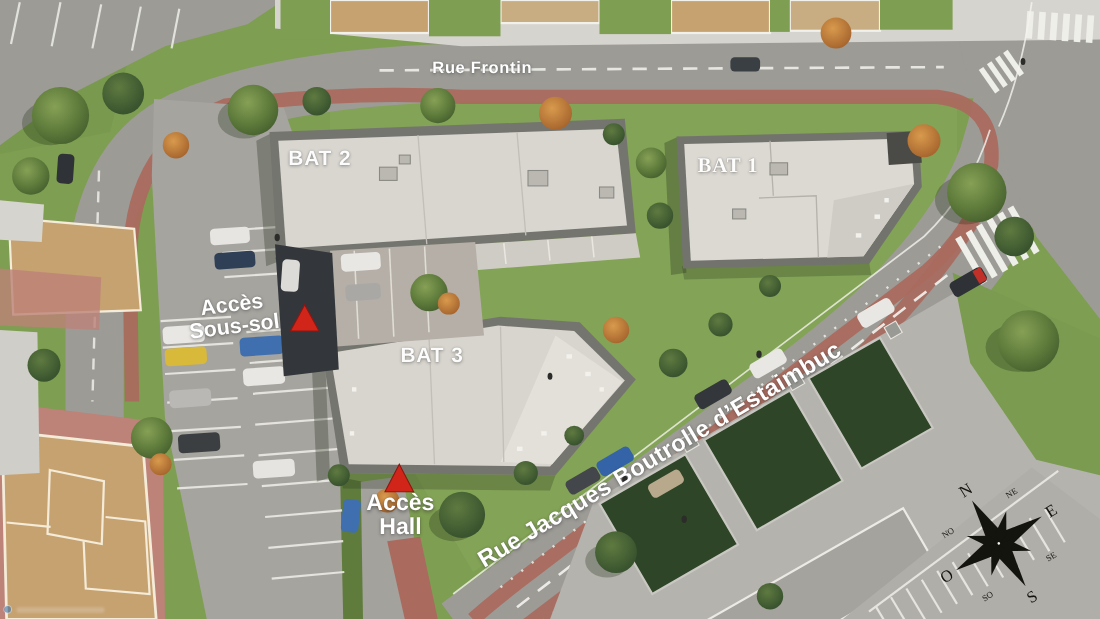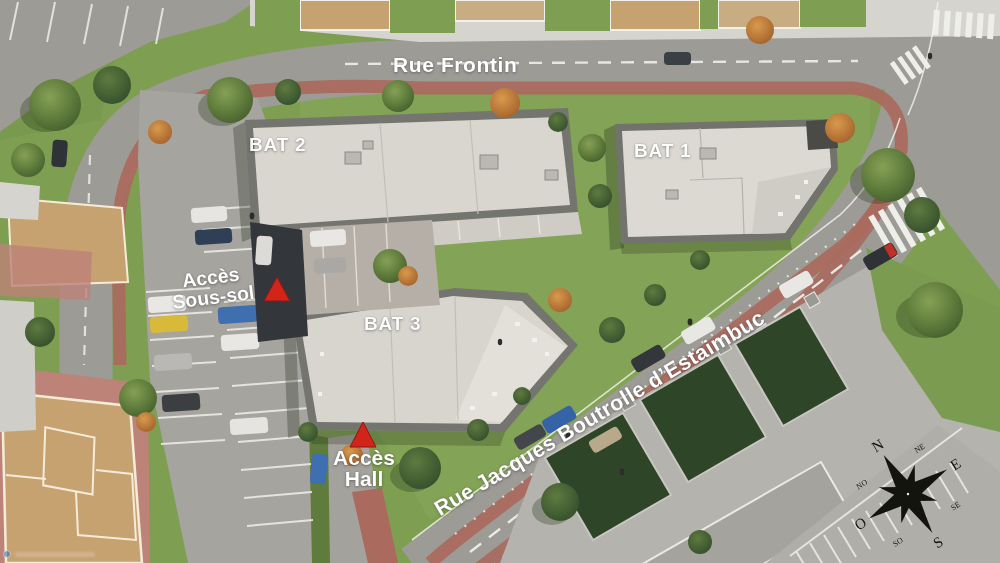--- a/index.html
+++ b/index.html
@@ -7,28 +7,28 @@
     position:relative;width:1000px;height:563px;overflow:hidden;
     background:#7e9e52;
     font-family:"Liberation Sans",sans-serif;
   }
   #scene{position:absolute;left:0;top:0;}
   .label{
     position:absolute;color:#fff;font-weight:bold;
     text-shadow:0 1px 3px rgba(40,40,40,.45), 0 0 1px rgba(60,60,60,.4);
     white-space:nowrap;line-height:1.02;
   }
-  .street-top{left:393px;top:54px;font-size:21px;letter-spacing:.6px;}
+  .street-top{left:393px;top:54px;font-size:15px;letter-spacing:.6px;}
   .street-diag{
     left:600px;top:414px;font-size:21.5px;letter-spacing:.4px;
     transform:translate(-50%,-50%) rotate(-30.8deg);
   }
   .bat{font-size:19px;letter-spacing:.8px;opacity:.95;}
-  .bat2{left:249px;top:135px;}
-  .bat1{left:634px;top:141px;}
+  .bat2{left:262px;top:135px;}
+  .bat1{left:634px;top:141px;font-family:Liberation Serif, serif;}
   .bat3{left:364px;top:314px;}
   .access{font-size:19.5px;text-align:center;line-height:1.0;}
   .access-soussol{left:150px;top:268px;width:124px;transform:rotate(-7deg);}
   .access-hall{left:312px;top:447px;width:104px;font-size:21px;}
   .watermark{
     position:absolute;left:3px;top:549px;width:100px;height:10px;opacity:.55;
   }
   .watermark .dot{position:absolute;left:0;top:1px;width:8px;height:8px;border-radius:50%;
     background:#2f6fae;border:1px solid #dce6f0;box-sizing:border-box;}
   .watermark .bar{position:absolute;left:12px;top:3px;width:80px;height:5px;

